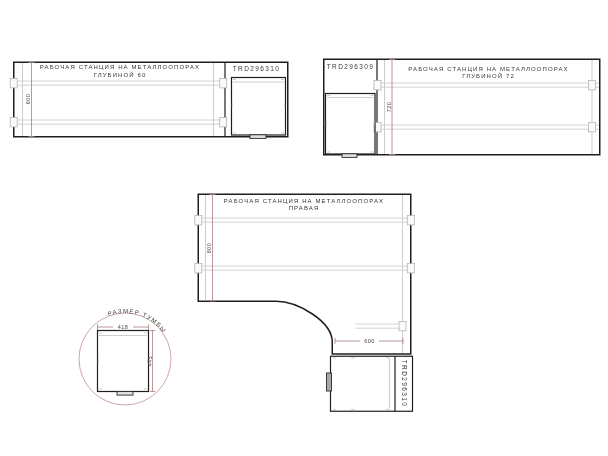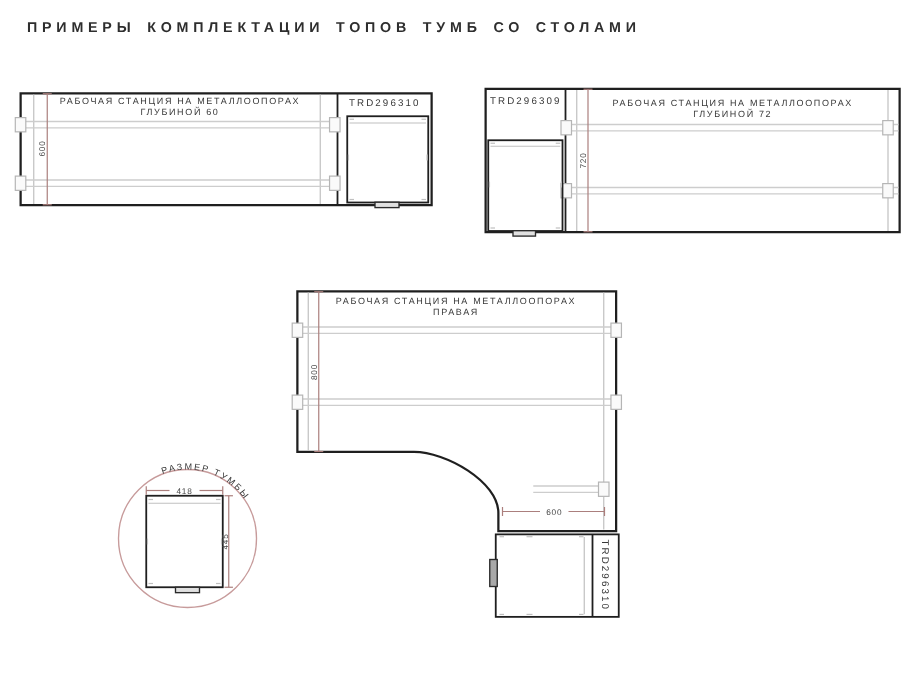--- a/index.html
+++ b/index.html
@@ -31,21 +31,20 @@
   .lbl{font-size:6px;letter-spacing:1.1px;text-anchor:middle;}
   .code{font-size:6.5px;letter-spacing:1.4px;text-anchor:middle;}
   .dim{font-size:5.5px;letter-spacing:0.5px;text-anchor:middle;fill:#474747;}
   .arc{font-size:6px;letter-spacing:1.2px;fill:#3a3a3a;}
 </style>
 </head>
 <body>
 
 <div class="canvas">
 
-  <div class="page-title">ПРИМЕРЫ КОМПЛЕКТАЦИИ ТОПОВ ТУМБ СО СТОЛАМИ</div>
 
   <svg style="left:13px;top:57px;" width="278" height="88" viewBox="0 0 278 88">
     <rect class="bk" x="0.75" y="5.25" width="274" height="74.5"></rect>
     <line class="bkt" x1="212" y1="5.25" x2="212" y2="79.75"></line>
 
     <g>
       <line class="grt" x1="9.5" y1="6" x2="9.5" y2="79"></line>
       <line class="grt" x1="200.5" y1="6" x2="200.5" y2="79"></line>
     </g>
 

